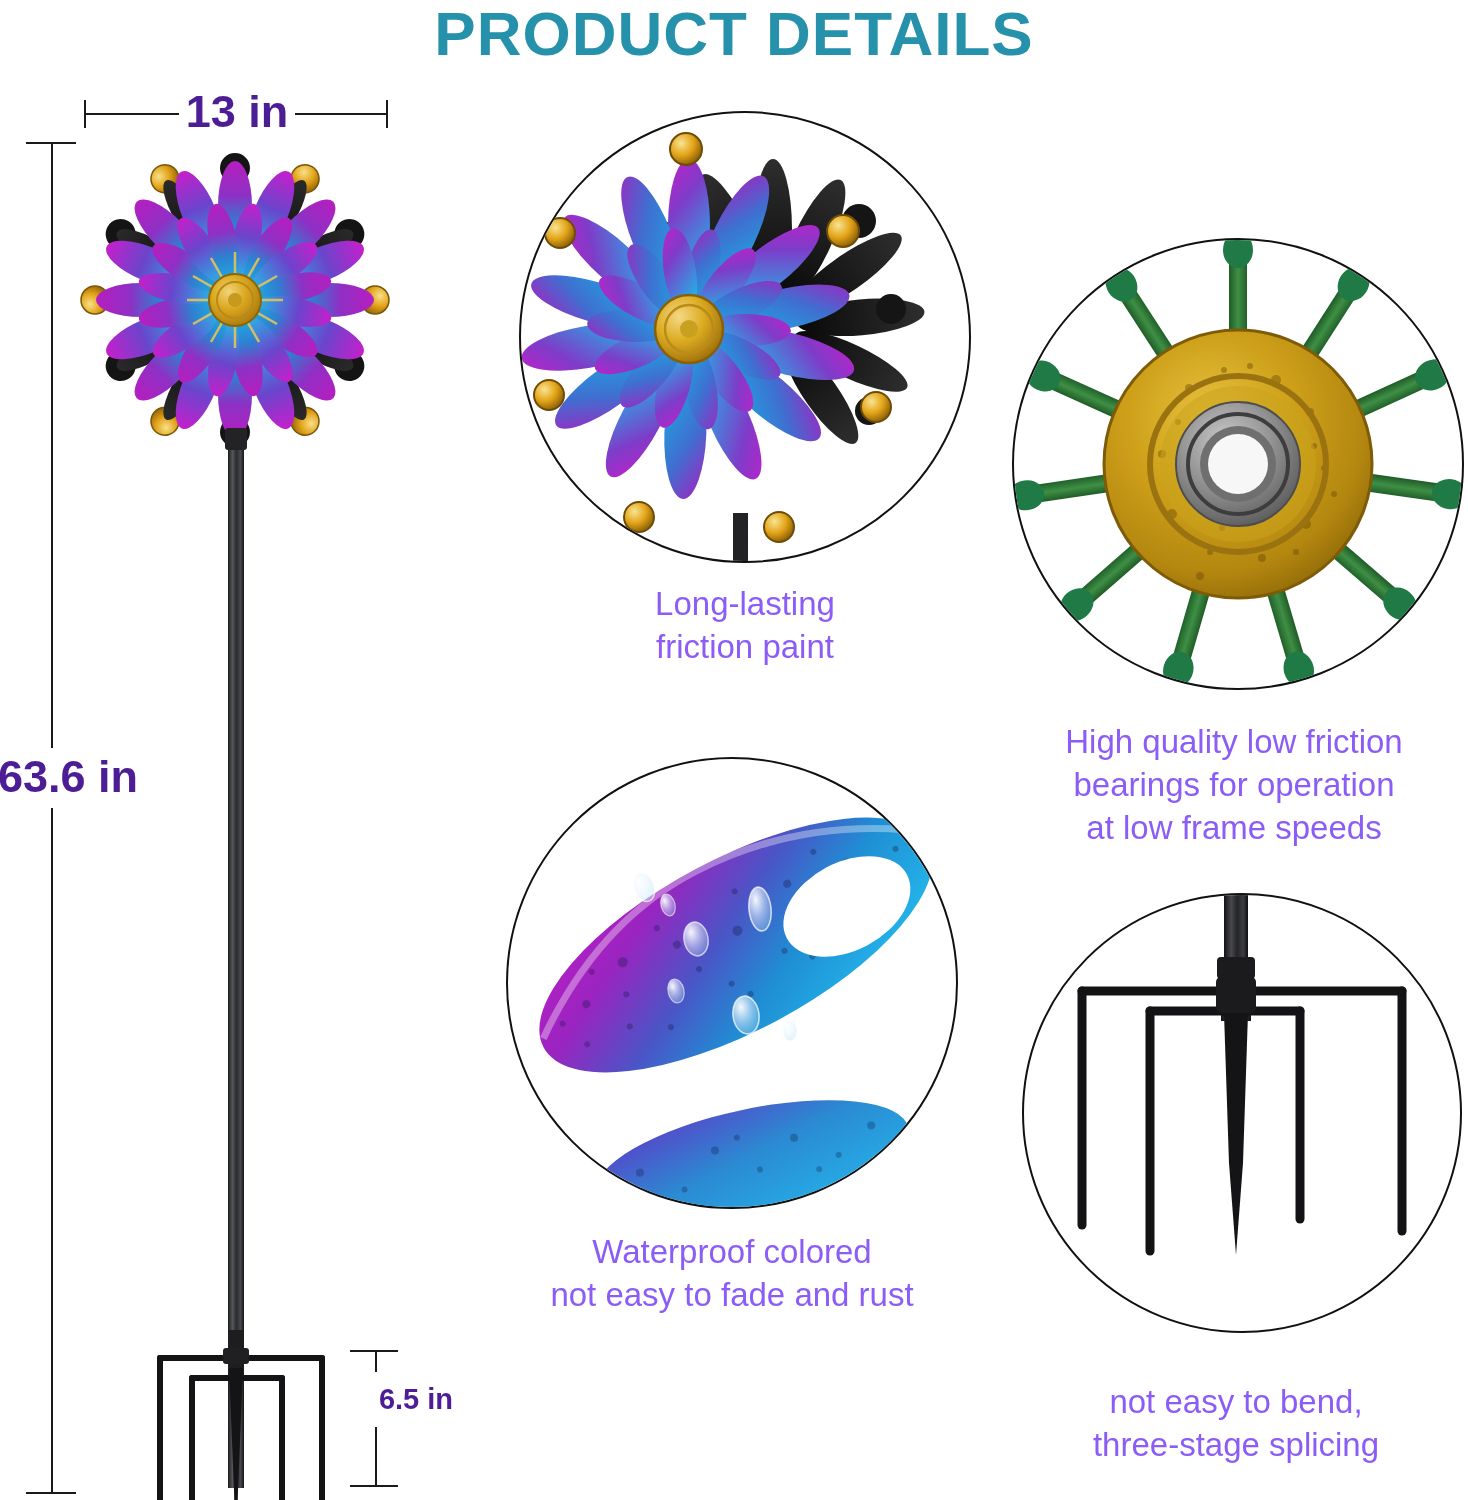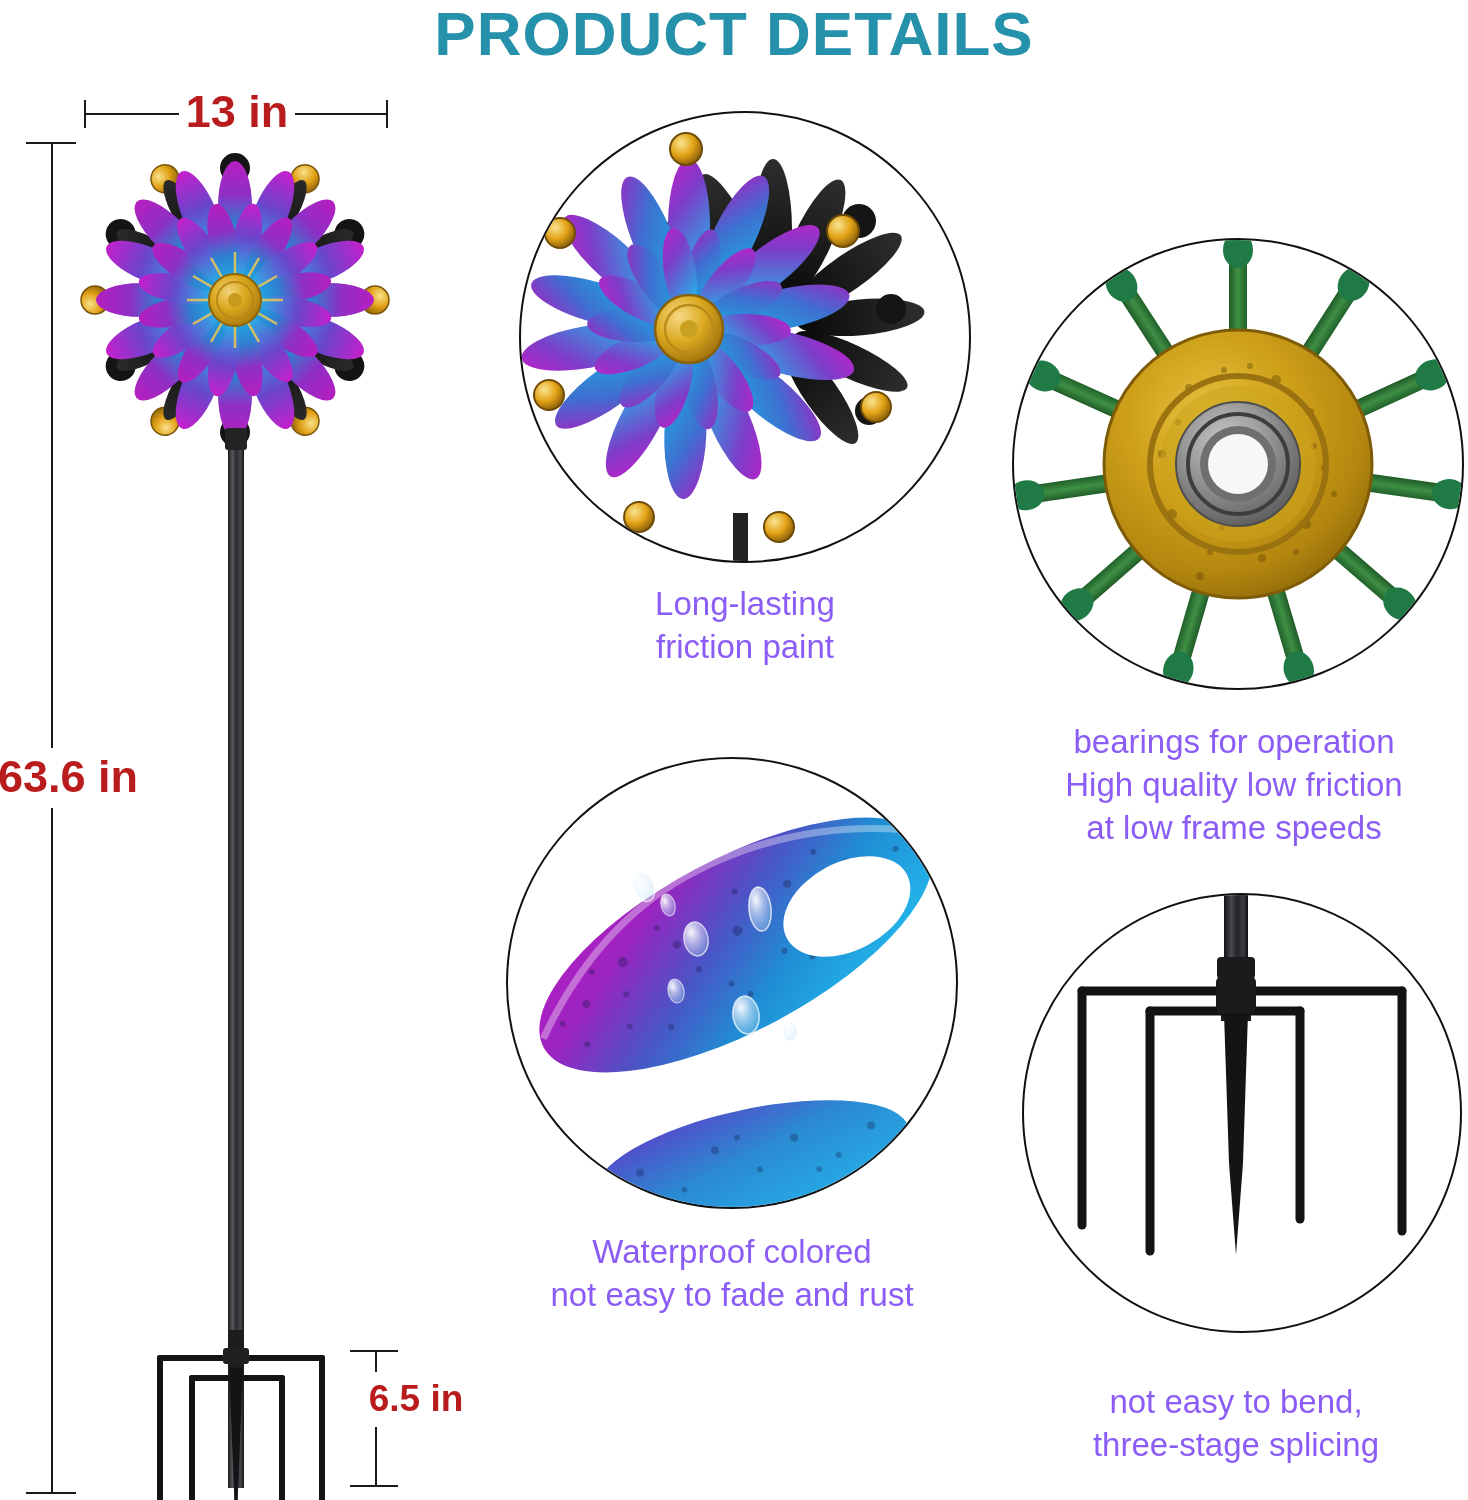--- a/index.html
+++ b/index.html
@@ -26,21 +26,21 @@
     letter-spacing: 1px;
     color: #2591aa;
     font-family: "Liberation Sans", sans-serif;
     white-space: nowrap;
   }
 
   
   .dim-label {
     position: absolute;
     font-weight: bold;
-    color: #b91c1c;
+    color: #4c1d95;
     background: #ffffff;
     font-family: "Liberation Sans", sans-serif;
     white-space: nowrap;
   }
   .dim-line-h {
     position: absolute;
     height: 2px;
     background: #1a1a1a;
   }
   .dim-line-v {
@@ -94,21 +94,21 @@
   <div class="dim-cap-h" style="left:26px; top:142px;  width:50px;"></div>
   <div class="dim-cap-h" style="left:26px; top:1492px; width:50px;"></div>
   <div class="dim-line-v" style="left:51px; top:142px;  height:608px;"></div>
   <div class="dim-line-v" style="left:51px; top:808px;  height:686px;"></div>
   <div class="dim-label" style="left:-2px; top:748px; width:160px; text-align:left; font-size:45px; line-height:58px;">63.6 in</div>
 
   <div class="dim-cap-h" style="left:350px; top:1350px; width:48px;"></div>
   <div class="dim-cap-h" style="left:350px; top:1485px; width:48px;"></div>
   <div class="dim-line-v" style="left:375px; top:1350px; height:25px;"></div>
   <div class="dim-line-v" style="left:375px; top:1427px; height:58px;"></div>
-  <div class="dim-label" style="left:336px; top:1372px; width:160px; text-align:center; font-size:37px; line-height:54px;">6.5 in</div>
+  <div class="dim-label" style="left:336px; top:1372px; width:160px; text-align:center; font-size:29px; line-height:54px;">6.5 in</div>
 
   <div style="position:absolute; left:60px; top:130px; width:360px; height:1370px;">
     <svg width="360" height="1370" viewBox="0 0 360 1370">
       <defs>
         <linearGradient id="petalGrad" x1="0" y1="0" x2="0" y2="1">
           <stop offset="0%" stop-color="#b61ec0"></stop>
           <stop offset="38%" stop-color="#8e30c4"></stop>
           <stop offset="70%" stop-color="#2f7fd0"></stop>
           <stop offset="100%" stop-color="#1fa8e0"></stop>
         </linearGradient>
@@ -610,22 +610,22 @@
       <circle cx="224" cy="224" r="88" fill="none" stroke="#9b7210" stroke-width="6"></circle>
       <circle cx="224" cy="224" r="78" fill="#cba21c" opacity="0.55"></circle>
 
       <circle cx="224" cy="224" r="62" fill="url(#d2steel)" stroke="#4d4d4d" stroke-width="2"></circle>
       <circle cx="224" cy="224" r="50" fill="none" stroke="#3d3d3d" stroke-width="4"></circle>
       <circle cx="224" cy="224" r="38" fill="#6f6f6f"></circle>
       <circle cx="224" cy="224" r="30" fill="#f7f7f7"></circle>
     </svg>
   </div>
   <div class="caption" style="left:1000px; top:721px; width:468px;">
+    <div>High quality low friction</div>
     <div>bearings for operation</div>
-    <div>High quality low friction</div>
     <div>at low frame speeds</div>
   </div>
 
   <div class="detail-circle" style="left:506px; top:757px; width:452px; height:452px;">
     <svg width="448" height="448" viewBox="0 0 448 448">
       <defs>
         <linearGradient id="d3blade" x1="0.05" y1="0.1" x2="0.95" y2="0.75">
           <stop offset="0%" stop-color="#b71fc4"></stop>
           <stop offset="22%" stop-color="#9a24c0"></stop>
           <stop offset="48%" stop-color="#4a55c6"></stop>

